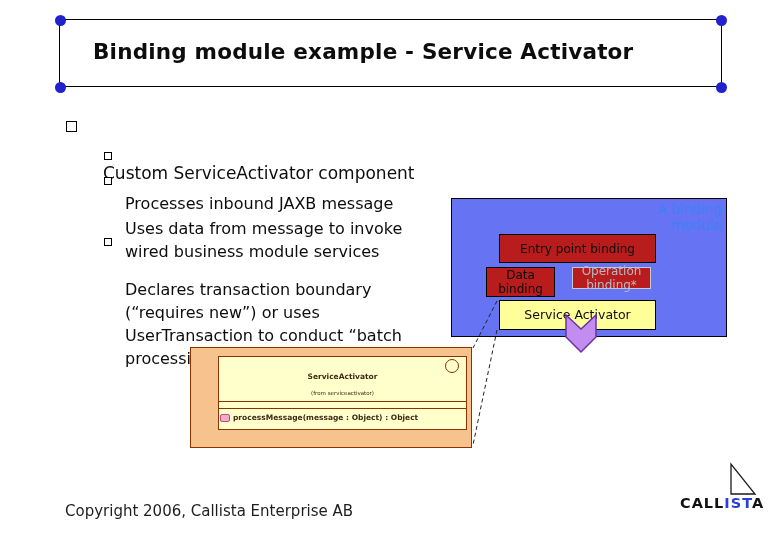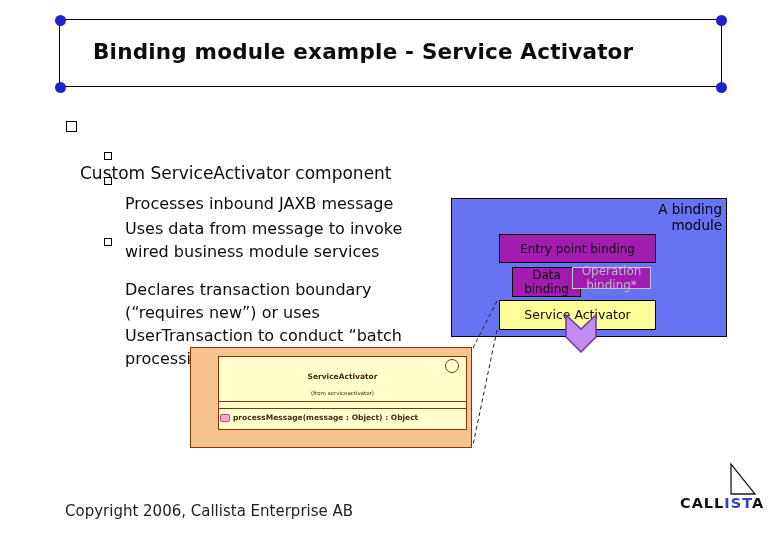--- a/index.html
+++ b/index.html
@@ -14,30 +14,30 @@
   .corner-dot{width:11px;height:11px;border-radius:50%;background:var(--accent-dot,#2222cc);}
   .slide-title{left:93px;top:39px;font-size:21.5px;font-weight:bold;color:#0d0d0d;white-space:nowrap;letter-spacing:0.2px;}
 
   
   .b-item{color:#0d0d0d;white-space:pre-line;line-height:23px;}
   .b-l1{left:66px;top:116px;font-size:17px;}
   .b-l2{left:104px;font-size:16px;}
   .sq{position:absolute;background:#fff;}
   .sq-l1{left:0;top:5px;width:9px;height:9px;border:1.7px solid #000;}
   .sq-l2{left:0;top:6px;width:6px;height:6px;border:1.3px solid #000;}
-  .b-l1 .txt{margin-left:14px;text-align:right;}
+  .b-l1 .txt{margin-left:37px;text-align:right;}
   .b-l2 .txt{margin-left:21px;}
   .txt{display:block;}
 
   
   .module-box{left:451px;top:198px;width:276px;height:139px;background:var(--module-fill,#6673f2);border:1px solid #000;box-sizing:border-box;}
-  .module-label{left:630px;top:201px;width:92px;text-align:right;font-size:13.5px;line-height:16px;color:#000000;white-space:pre-line;}
-  .dg-box{box-sizing:border-box;display:flex;align-items:center;justify-content:center;text-align:center;background:#a21caf;border:1px solid #000;font-size:12px;line-height:14px;color:#0d0d0d;white-space:pre-line;}
+  .module-label{left:630px;top:201px;width:92px;text-align:right;font-size:13.5px;line-height:16px;color:#3b82f6;white-space:pre-line;}
+  .dg-box{box-sizing:border-box;display:flex;align-items:center;justify-content:center;text-align:center;background:#b91c1c;border:1px solid #000;font-size:12px;line-height:14px;color:#0d0d0d;white-space:pre-line;}
   .entry-box{left:499px;top:234px;width:157px;height:29px;}
-  .data-box{left:512px;top:267px;width:69px;height:30px;}
+  .data-box{left:486px;top:267px;width:69px;height:30px;}
   .op-box{left:572px;top:267px;width:79px;height:22px;border-color:var(--disabled-border,#c3c8d4);color:var(--disabled-text,#b3bac9);}
   .service-box{left:499px;top:300px;width:157px;height:30px;background:var(--service-fill,#ffff99);font-size:12.5px;}
 
   
   .uml-outer{left:190px;top:347px;width:282px;height:101px;background:var(--uml-outer,#f6c28e);border:1.5px solid var(--uml-border,#8b3200);box-sizing:border-box;}
   .uml-inner{left:218px;top:356px;width:249px;height:74px;background:var(--uml-inner,#ffffcc);border:1px solid var(--uml-border,#8b3200);box-sizing:border-box;}
   .uml-circle{left:445px;top:359px;width:14px;height:14px;border-radius:50%;border:1px solid var(--uml-border,#8b3200);box-sizing:border-box;}
   .uml-name{left:218px;top:372px;width:249px;text-align:center;font-size:7.5px;font-weight:bold;color:var(--uml-text,#3f2a14);}
   .uml-pkg{left:218px;top:390px;width:249px;text-align:center;font-size:5.5px;color:var(--uml-text,#3f2a14);}
   .uml-attrs{left:219px;top:401px;width:247px;height:6px;border-top:1px solid var(--uml-border,#8b3200);border-bottom:1px solid var(--uml-border,#8b3200);}

